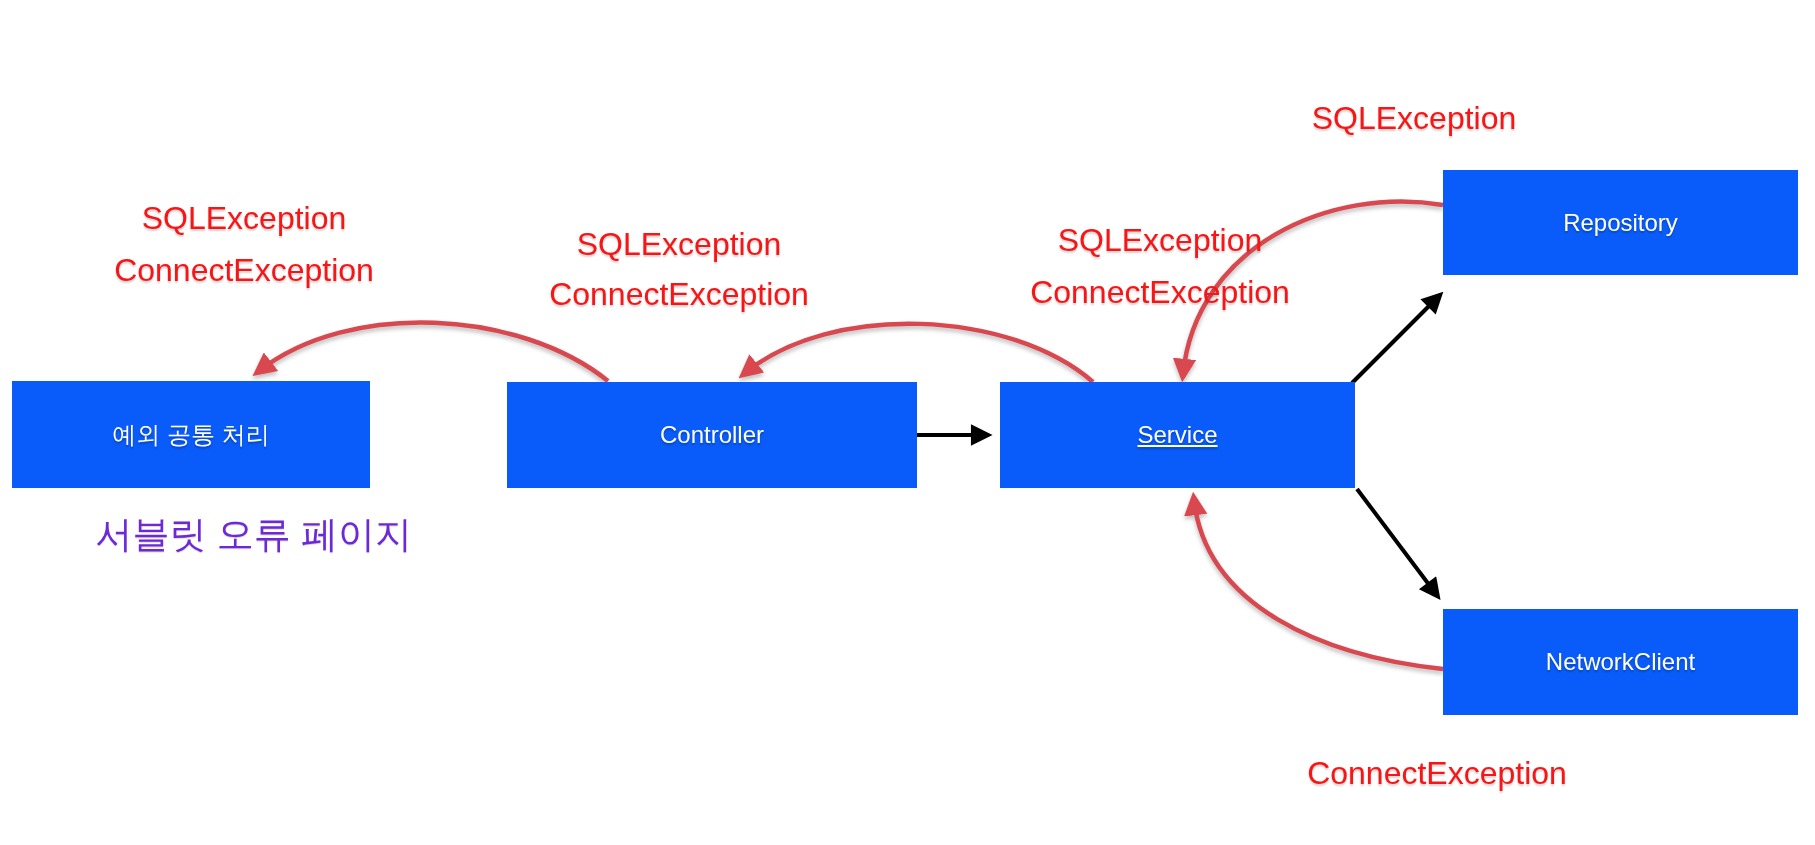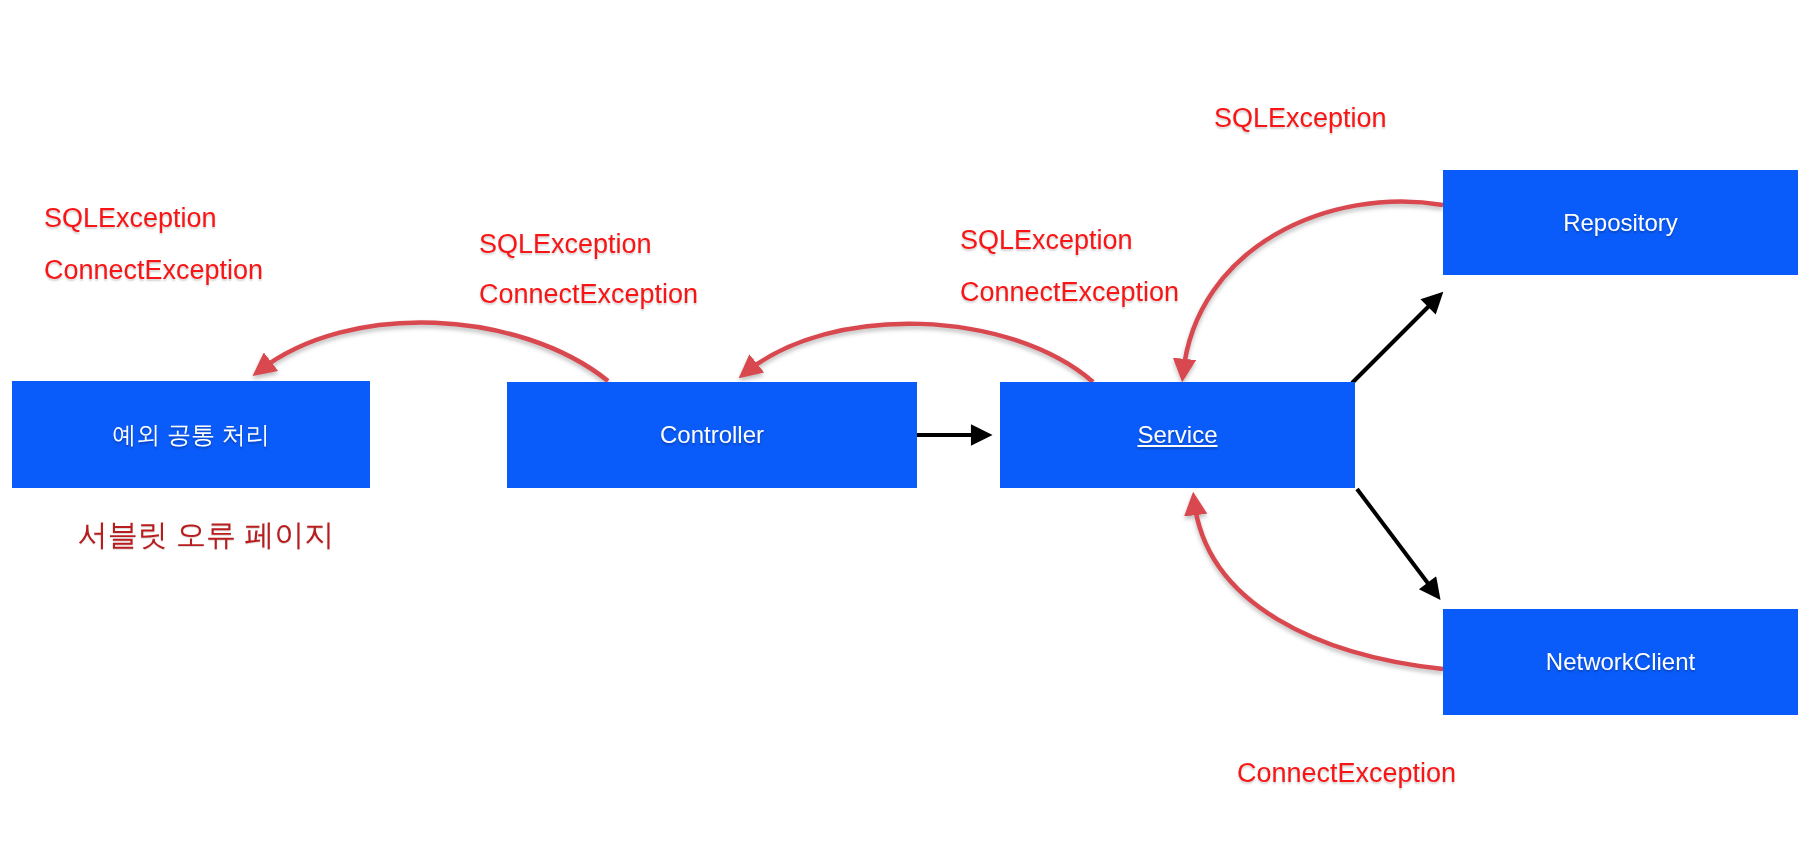--- a/index.html
+++ b/index.html
@@ -34,39 +34,39 @@
     white-space: nowrap;
   }
   .node-common     { left: 12px;   top: 381px; width: 358px; height: 107px; }
   .node-controller { left: 507px;  top: 382px; width: 410px; height: 106px; }
   .node-service    { left: 1000px; top: 382px; width: 355px; height: 106px; text-decoration: underline; }
   .node-repository { left: 1443px; top: 170px; width: 355px; height: 105px; }
   .node-network    { left: 1443px; top: 609px; width: 355px; height: 106px; }
   .exc-label {
     position: absolute;
     color: #F91515;
-    font-size: 27px;
-    text-align: left;
+    font-size: 32px;
+    text-align: center;
     line-height: 52px;
     text-shadow: 0 2px 2px rgba(0,0,0,0.18);
     white-space: nowrap;
   }
   .exc-common     { left: 44px;   top: 192px; width: 400px; }
   .exc-controller { left: 479px;  top: 219px; width: 400px; line-height: 50px; }
   .exc-service    { left: 960px;  top: 214px; width: 400px; }
   .exc-repository { left: 1214px; top: 92px;  width: 400px; }
   .exc-network    { left: 1237px; top: 747px; width: 400px; }
   .notes {
     position: absolute;
     left: 0px; top: 511px;
     width: 412px;
-    color: #b91c1c;
-    font-size: 30px;
+    color: #6d28d9;
+    font-size: 37px;
     line-height: 48px;
-    text-align: center;
+    text-align: right;
     text-shadow: 0 1px 1px rgba(0,0,0,0.15);
     white-space: nowrap;
   }
 </style>
 </head>
 <body>
 
 <div class="stage">
 
   <svg class="arrow-layer" viewBox="0 0 1815 845">

